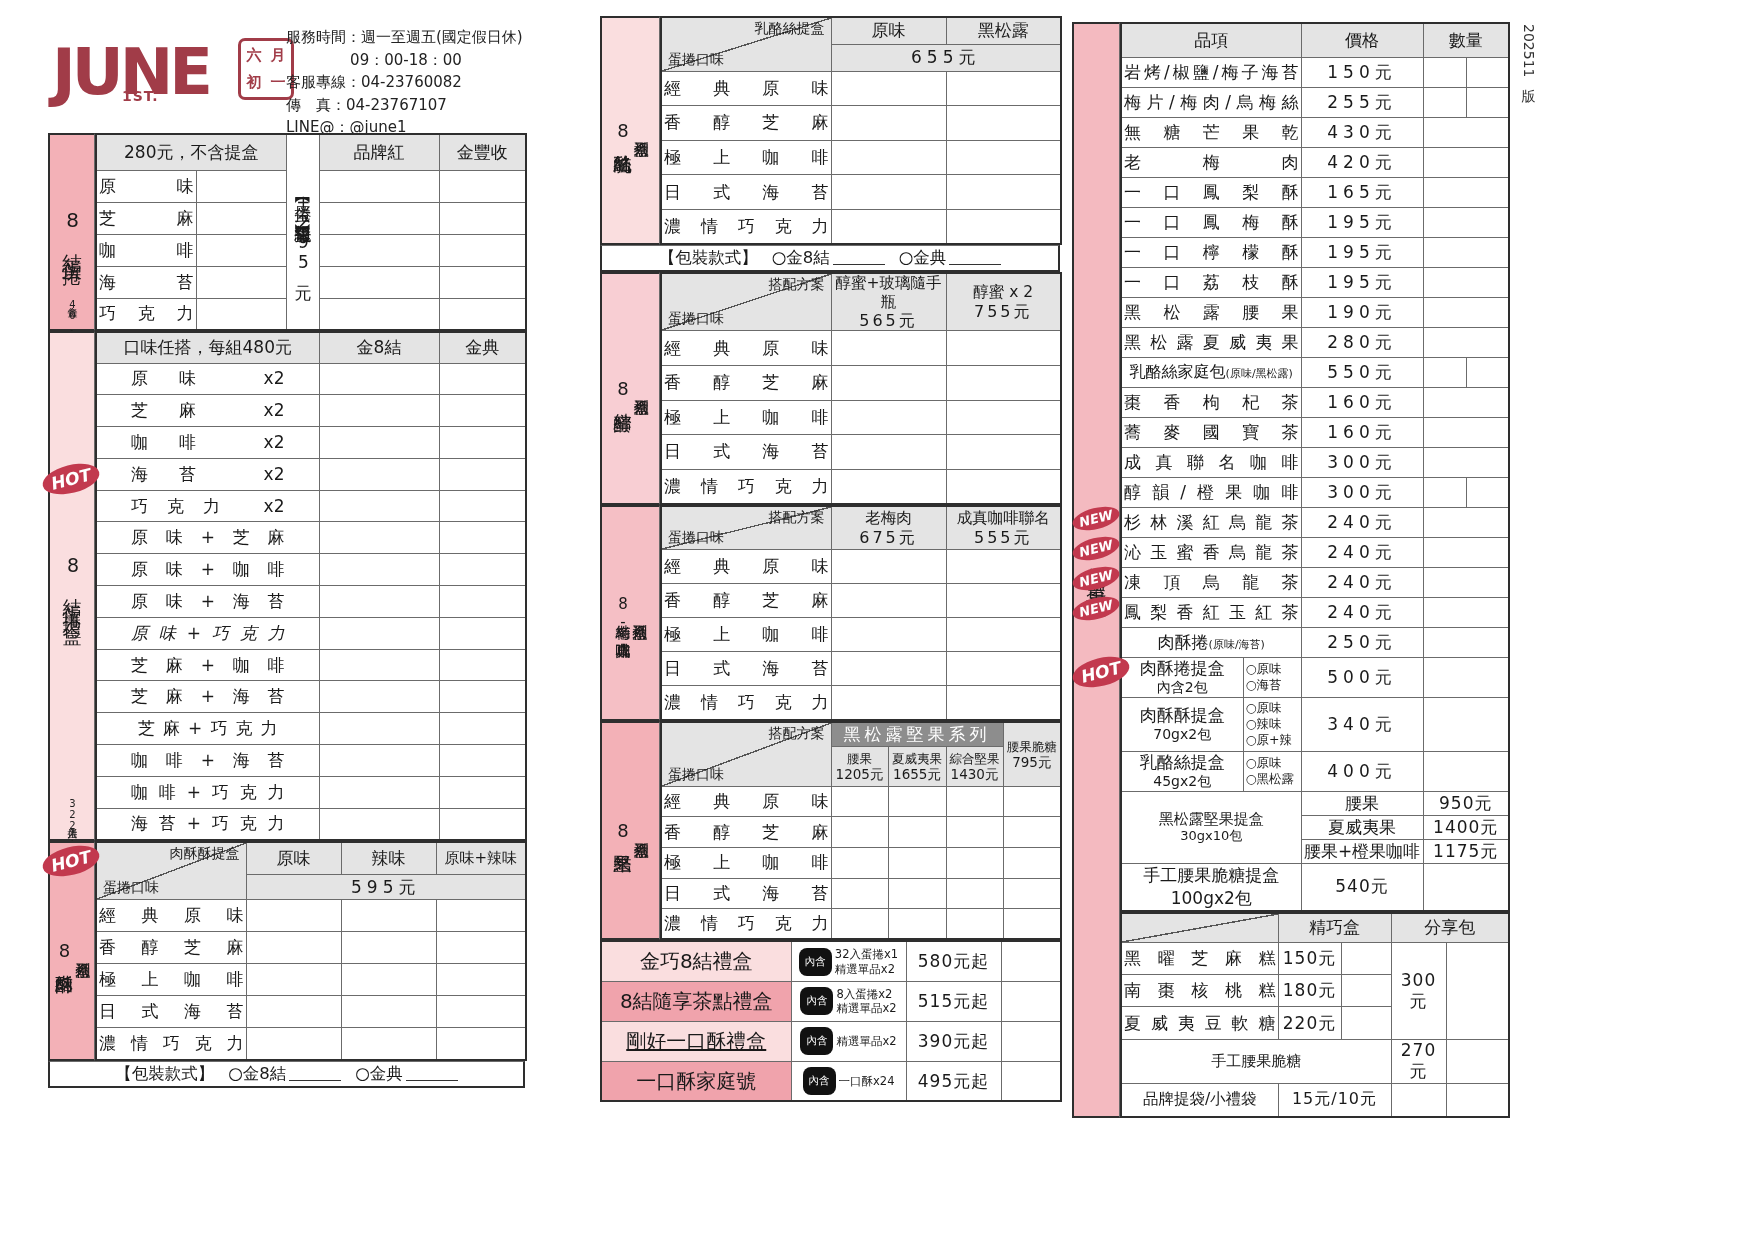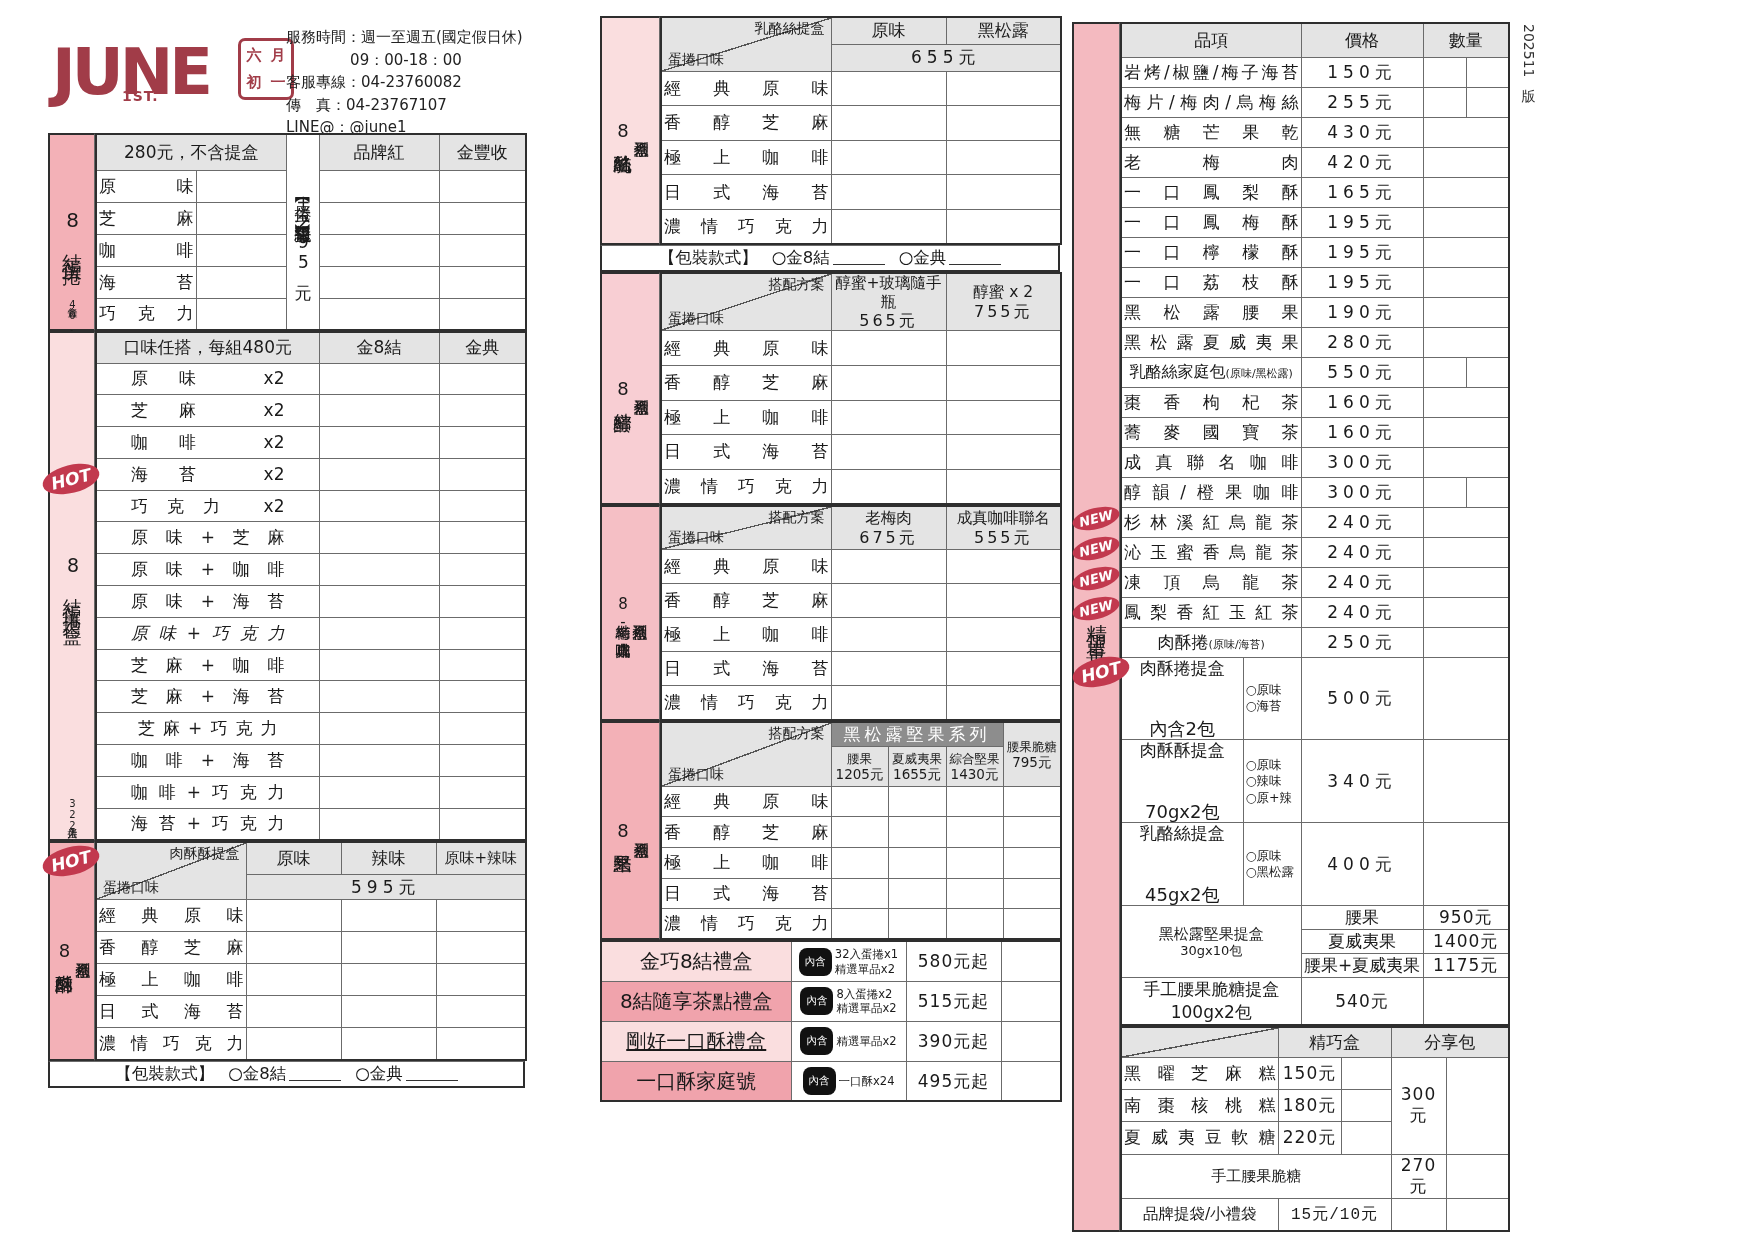--- a/index.html
+++ b/index.html
@@ -45,21 +45,21 @@
   td.pricesm{font-size:14.5px;letter-spacing:1px;}
   td.giftprice{font-size:21px;letter-spacing:1px;}
   td.fill{background:#fff;}
   td.vcell{writing-mode:vertical-rl;text-orientation:upright;font-size:12.5px;line-height:1.05;padding:3px 0;letter-spacing:0;}
   td.diag{position:relative;background:var(--hdr-gray);
           background-image:linear-gradient(to bottom right,transparent calc(50% - 0.7px),#555 calc(50% - 0.7px),#555 calc(50% + 0.7px),transparent calc(50% + 0.7px));}
   td.diag .dt{position:absolute;top:2px;right:6px;font-size:14px;}
   td.diag .db{position:absolute;bottom:2px;left:6px;font-size:14px;}
   td .l1{font-size:17px;line-height:1.2;}
   td .l2{font-size:15px;line-height:1.2;}
-  td.wl .l1{font-size:17px;} td.wl .l2{font-size:18px;margin-top:40px;}
+  td.wl .l1{font-size:17px;} td.wl .l2{font-size:14px;}
   td.wl2 .l1{font-size:15px;} td.wl2 .l2{font-size:13px;}
   td.hcell2 .l1{font-size:15.5px;} td.hcell2 .l2{font-size:16px;letter-spacing:3px;}
   .cellnote{font-size:11px;}
   td.optc{text-align:left;padding:1px 4px;}
   .optline{font-size:12.5px;line-height:1.3;text-align:left;}
   .cbadge{display:inline-block;background:#111;color:#fff;font-size:10.5px;border-radius:8px;
           padding:7px 6px;vertical-align:middle;margin-right:3px;}
   .clines{display:inline-block;vertical-align:middle;text-align:left;}
   .clines div{font-size:11.5px;line-height:1.25;}
   
@@ -770,21 +770,21 @@
                   <div class="l2">30gx10包</div>
                 </td>
                 <td class="c lbln sm">腰果</td>
                 <td class="c pricesm" colspan="2">950元</td>
               </tr>
               <tr style="height: 22px;">
                 <td class="c lbln sm">夏威夷果</td>
                 <td class="c pricesm" colspan="2">1400元</td>
               </tr>
               <tr style="height: 22px;">
-                <td class="c lbln sm">腰果+夏威夷果</td>
+                <td class="c lbln sm">腰果+橙果咖啡</td>
                 <td class="c pricesm" colspan="2">1175元</td>
               </tr>
               <tr style="height: 26px;">
                 <td class="c lbln sm" colspan="2">手工腰果脆糖提盒 100gx2包</td>
                 <td class="c pricesm">540元</td>
                 <td class="c fill" colspan="2"></td>
               </tr>
             </tbody>
           </table>
           <table class="grid" style="width: 388px;">
@@ -821,21 +821,21 @@
                 <td class="c pricesm">220元</td>
                 <td class="c fill" colspan="1"></td>
               </tr>
               <tr style="height: 26px;">
                 <td class="c lbln sm" colspan="3" style="font-size: 15px;">手工腰果脆糖</td>
                 <td class="c pricesm">270元</td>
                 <td class="c fill" colspan="1"></td>
               </tr>
               <tr style="height: 33px;">
                 <td class="c lbln" style="font-size: 15.5px;">品牌提袋/小禮袋</td>
-                <td class="c pricesm" colspan="2" style="font-size: 16px; font-family: Liberation Mono, monospace;">15元/10元</td>
+                <td class="c pricesm" colspan="2" style="font-size: 16px;">15元/10元</td>
                 <td class="c fill" colspan="1"></td>
                 <td class="c fill" colspan="1"></td>
               </tr>
             </tbody>
           </table>
         </div>
         <div class="badge nw" style="left: 0px; top: 486px;">NEW</div>
         <div class="badge nw" style="left: 0px; top: 516px;">NEW</div>
         <div class="badge nw" style="left: 0px; top: 546px;">NEW</div>
         <div class="badge nw" style="left: 0px; top: 576px;">NEW</div>

